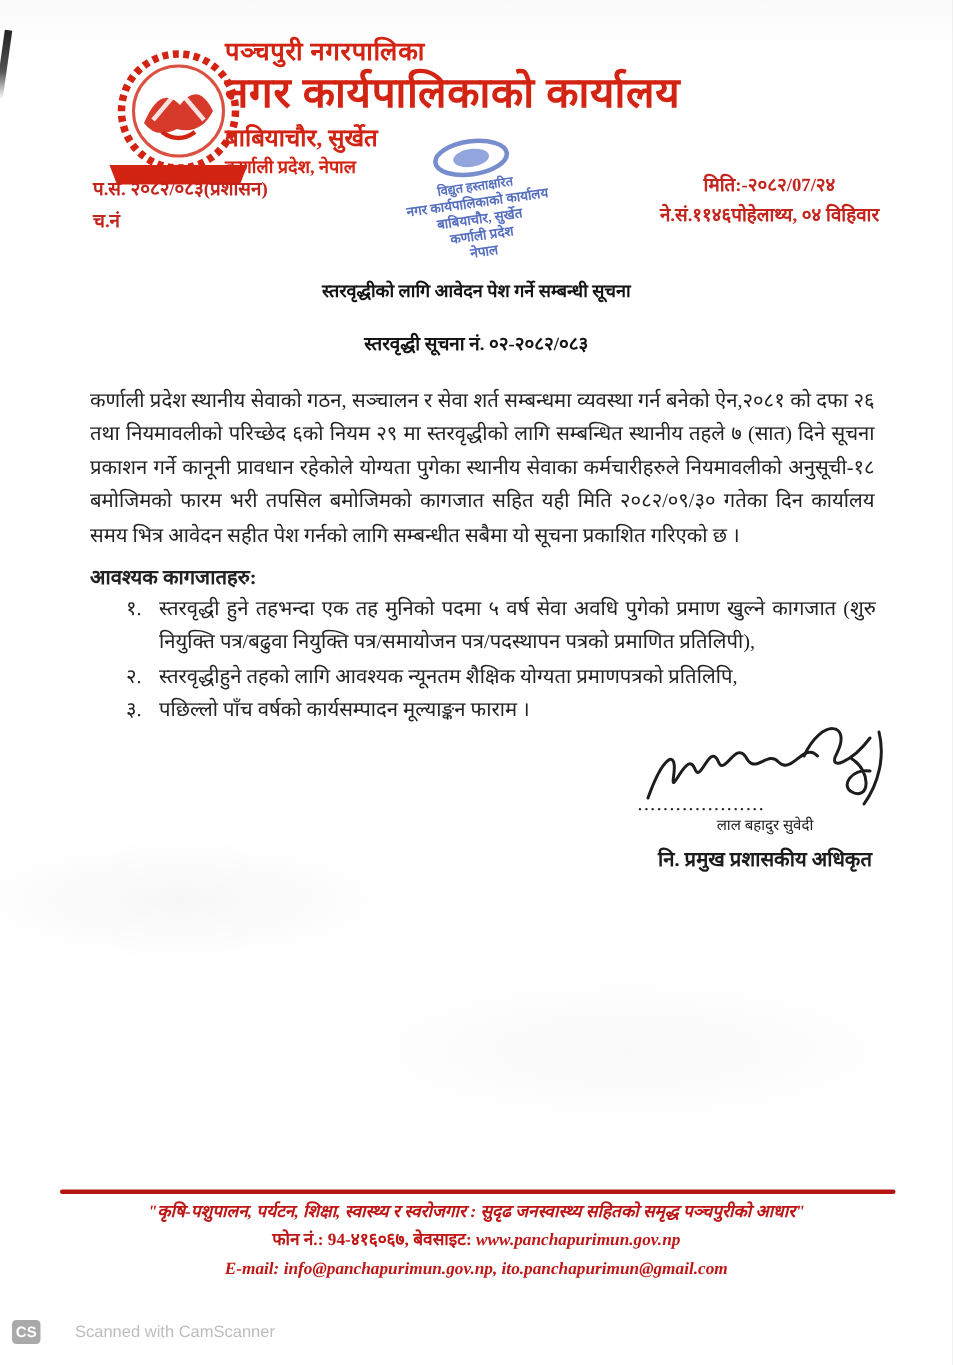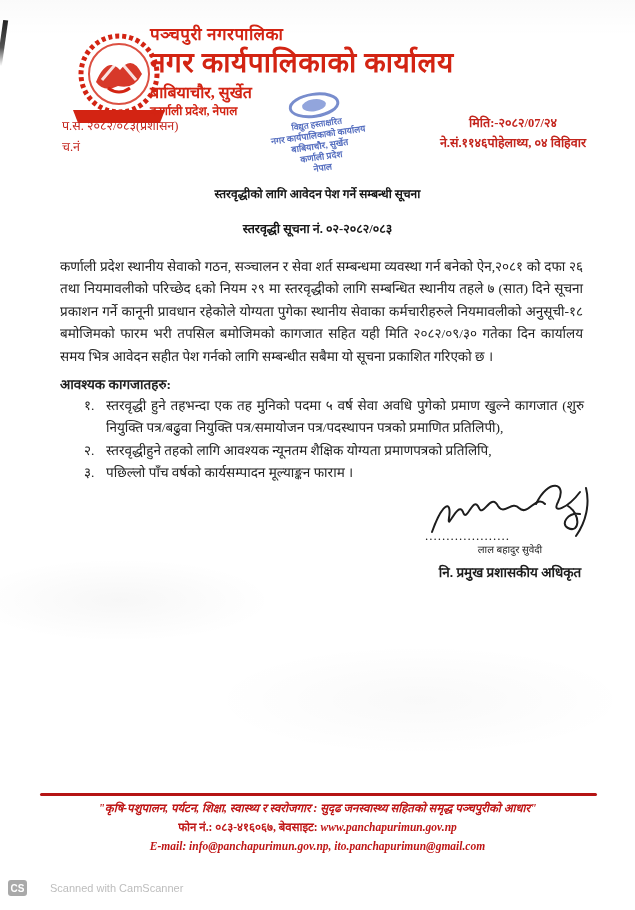--- a/index.html
+++ b/index.html
@@ -48,21 +48,21 @@
     opacity:0.85;
     line-height:1.25;
   }
   .stamp .blob{display:block;margin:0 auto 1px auto;}
   .stamp .s1{font-size:8.5px;}
   .stamp .s2{font-size:9px;}
   .stamp .s3{font-size:9px;}
   .stamp .s4{font-size:9px;}
   .stamp .s5{font-size:9px;}
   
-  .ref-block{left:62px; top:116px; color:#c3241c; font-weight:normal; font-size:12.5px; line-height:1.7;}
+  .ref-block{left:62px; top:116px; color:#c3241c; font-weight:bold; font-size:12.5px; line-height:1.7;}
   .date-block{left:408px; top:113px; width:210px; text-align:center; color:#c3241c; font-weight:bold; font-size:12.5px; line-height:1.6;}
   
   .title{left:0; top:185px; width:635px; text-align:center; font-size:12px; font-weight:bold; color:#151515;}
   .subtitle{left:0; top:220px; width:635px; text-align:center; font-size:12.5px; font-weight:bold; color:#151515;}
   
   .body-par{
     left:60px; top:256px; width:523px;
     font-size:13.5px; line-height:22.4px;
     text-align:justify;
     margin:0;
@@ -175,21 +175,21 @@
   </svg>
   <div class="abs sig-dots">....................</div>
   <div class="abs sig-name">लाल बहादुर सुवेदी</div>
   <div class="abs sig-designation">नि. प्रमुख प्रशासकीय अधिकृत</div>
 
   <div class="abs footer-rule"></div>
   <div class="abs footer">
     <div class="f1">"कृषि-पशुपालन, पर्यटन, शिक्षा, स्वास्थ्य र स्वरोजगार : सुदृढ जनस्वास्थ्य सहितको समृद्ध पञ्चपुरीको आधार"</div>
     <div class="f2">
       <span>फोन नं.:</span>
-      <span>०८३-४१६०६७,</span>
+      <span>94-४१६०६७,</span>
       <span>बेवसाइट:</span>
       <span class="lat">www.panchapurimun.gov.np</span>
     </div>
     <div class="f3">
       <span>E-mail:</span>
       <span>info@panchapurimun.gov.np, ito.panchapurimun@gmail.com</span>
     </div>
   </div>
 
   <div class="abs camscanner">

